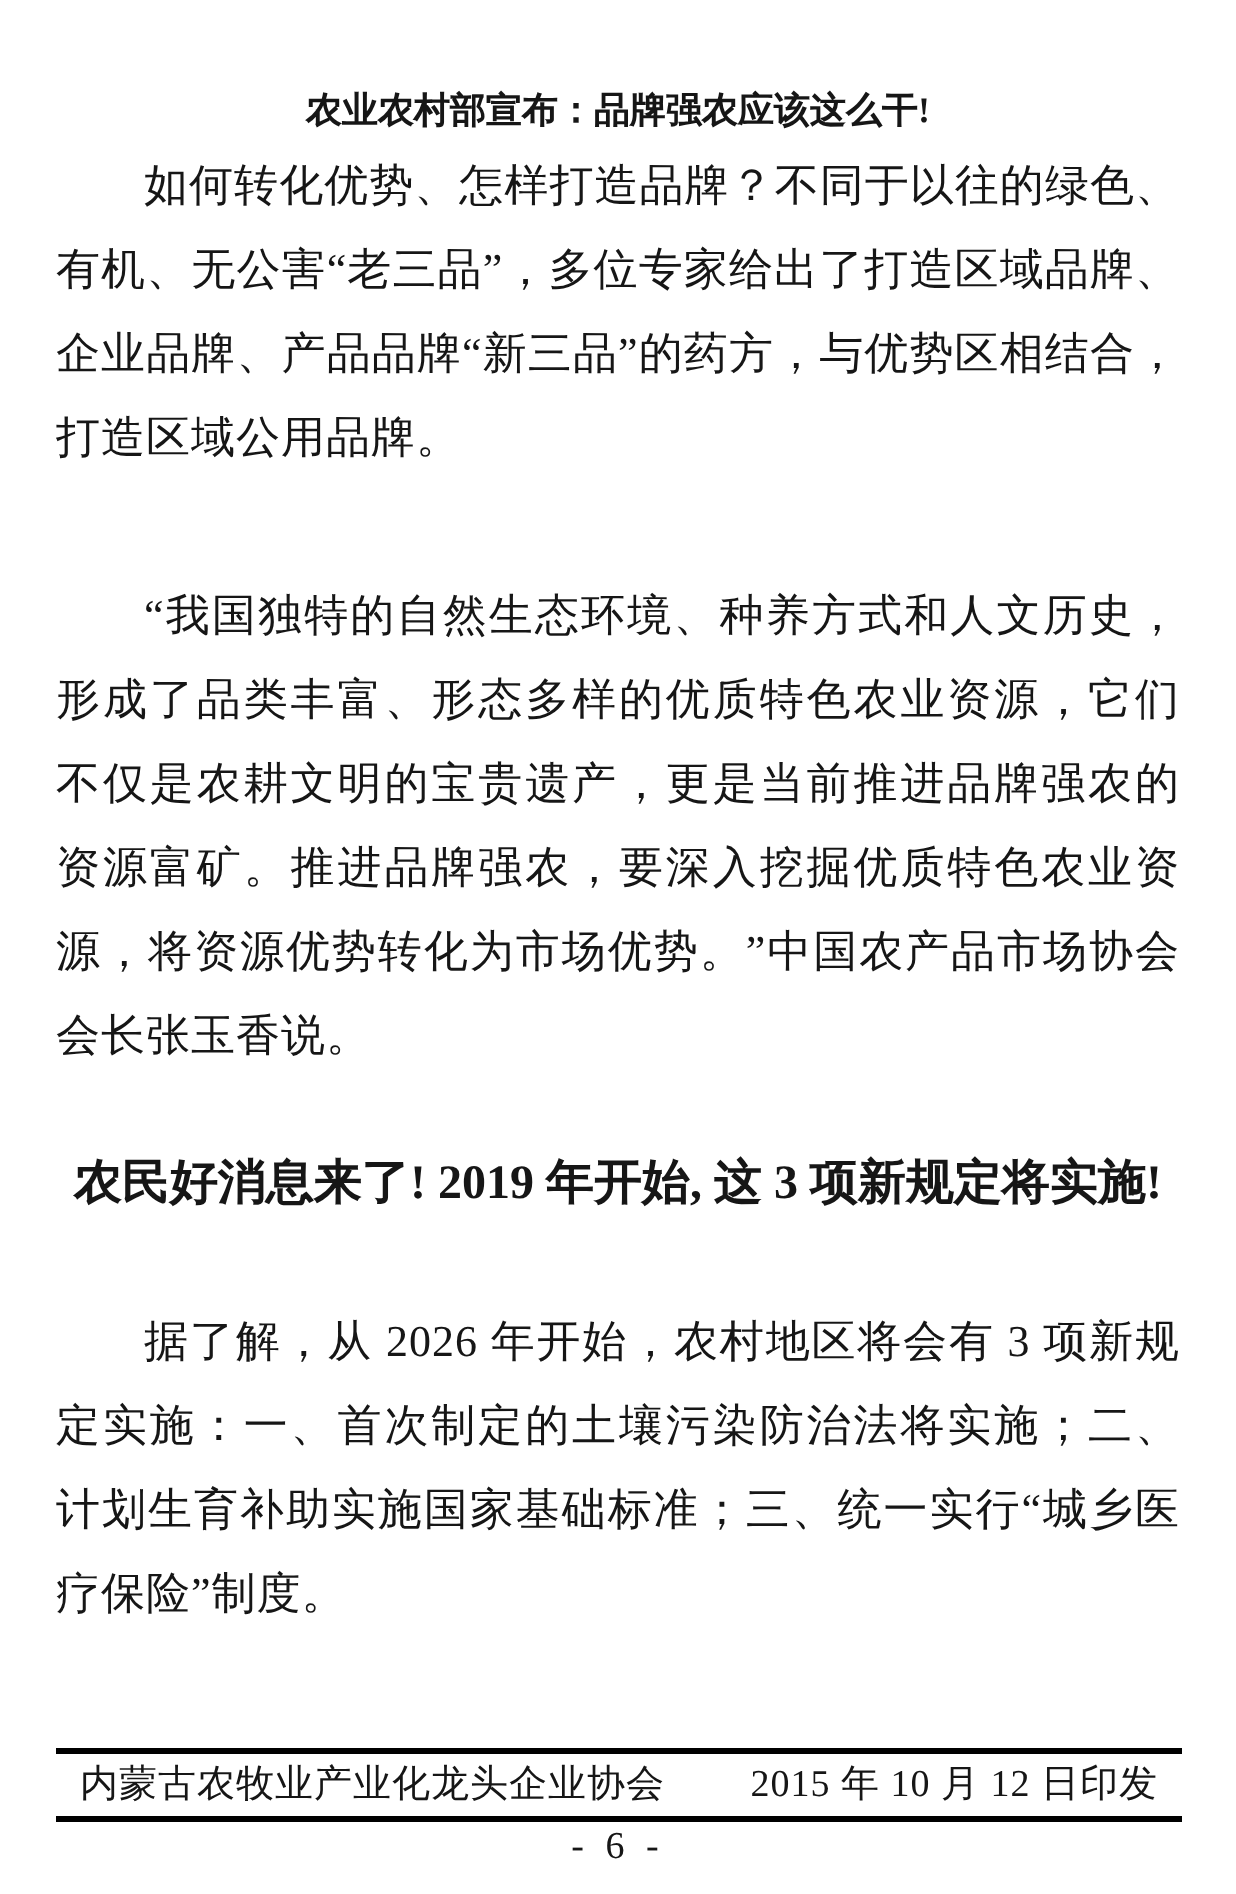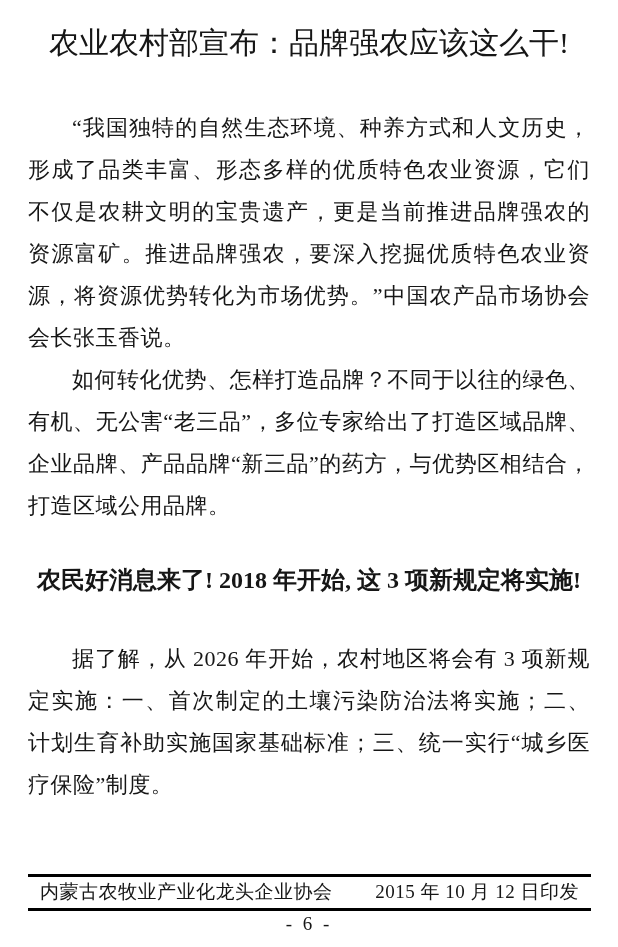--- a/index.html
+++ b/index.html
@@ -7,24 +7,24 @@
     position: relative;
     width: 618px;
     height: 947px;
     background: #ffffff;
     overflow: hidden;
     color: #161616;
     font-family: "Liberation Serif", "DejaVu Serif", serif;
   }
   .title-1 {
     margin: 0 28px 0;
-    padding-top: 26px;
-    font-size: 30px;
+    padding-top: 38px;
+    font-size: 18px;
     line-height: 34px;
-    font-weight: 400;
+    font-weight: 700;
     text-align: center;
     white-space: nowrap;
   }
   .body-text {
     margin: 0 28px;
     font-size: 22px;
     line-height: 42px;
     letter-spacing: 0.5px;
     text-align: justify;
     text-indent: 2em;
@@ -59,25 +59,25 @@
     text-align: center; font-size: 19px; letter-spacing: 3px;
   }
 </style>
 </head>
 <body>
 
 <div class="page">
 
   <h1 class="title-1">农业农村部宣布：品牌强农应该这么干!</h1>
 
+  <p class="body-text p2">如何转化优势、怎样打造品牌？不同于以往的绿色、有机、无公害“老三品”，多位专家给出了打造区域品牌、企业品牌、产品品牌“新三品”的药方，与优势区相结合，打造区域公用品牌。</p>
+
   <p class="body-text p1">“我国独特的自然生态环境、种养方式和人文历史，形成了品类丰富、形态多样的优质特色农业资源，它们不仅是农耕文明的宝贵遗产，更是当前推进品牌强农的资源富矿。推进品牌强农，要深入挖掘优质特色农业资源，将资源优势转化为市场优势。”中国农产品市场协会会长张玉香说。</p>
 
-  <p class="body-text p2">如何转化优势、怎样打造品牌？不同于以往的绿色、有机、无公害“老三品”，多位专家给出了打造区域品牌、企业品牌、产品品牌“新三品”的药方，与优势区相结合，打造区域公用品牌。</p>
-
-  <h2 class="title-2">农民好消息来了! 2018 年开始, 这 3 项新规定将实施!</h2>
+  <h2 class="title-2">农民好消息来了! 2019 年开始, 这 3 项新规定将实施!</h2>
 
   <p class="body-text p3">据了解，从 2026 年开始，农村地区将会有 3 项新规定实施：一、首次制定的土壤污染防治法将实施；二、计划生育补助实施国家基础标准；三、统一实行“城乡医疗保险”制度。</p>
 
   <div class="footer-rule-top"></div>
 
   <div class="footer-row">
     <span>内蒙古农牧业产业化龙头企业协会</span>
     <span>2015 年 10 月 12 日印发</span>
   </div>
 

